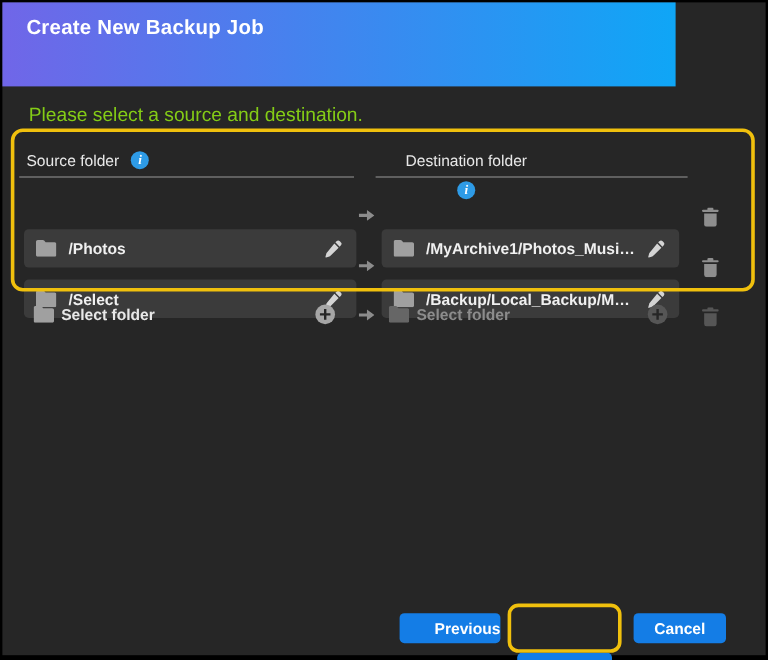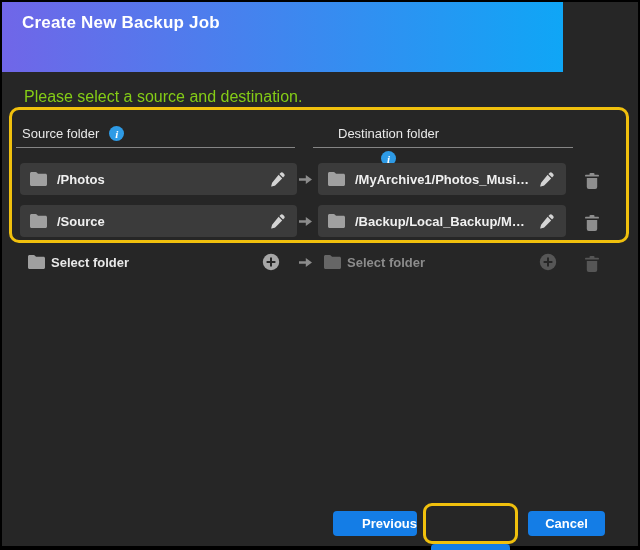--- a/index.html
+++ b/index.html
@@ -31,21 +31,21 @@
   .col-header{position:absolute;top:126px;display:flex;align-items:center;gap:10px;}
   .col-header .lbl{font-size:13px;color:#E8E8E8;}
   .info-icon{
     width:15px;height:15px;border-radius:50%;background:var(--info-icon-blue);
     color:#FFFFFF;font-family:"Liberation Serif",serif;font-style:italic;font-weight:700;
     font-size:11px;display:flex;align-items:center;justify-content:center;cursor:pointer;
   }
   .underline{position:absolute;top:147px;height:1px;background:var(--underline-gray);}
   .path-field{
     position:absolute;height:32px;background:var(--field-background);border-radius:4px;
-    display:flex;align-items:center;padding:0 6px 0 10px;cursor:pointer;
+    display:flex;align-items:center;padding:0 6px 0 10px;cursor:pointer;margin-top:28px;
   }
   .path-field .path-text{
     flex:1;font-size:13px;font-weight:600;color:#F0F0F0;margin-left:10px;
     white-space:nowrap;overflow:hidden;text-overflow:ellipsis;
   }
   .icon{display:inline-flex;align-items:center;justify-content:center;}
   .folder-ico{color:#A0A0A0;}
   .folder-ico.dim{color:#666666;}
   .pencil-btn{
     background:transparent;border:none;color:#D4D4D4;cursor:pointer;
@@ -141,21 +141,21 @@
         </svg>
     </span>
   </button>
 
   <div class="path-field" style="left:20px;top:205px;width:277px;">
     <span class="icon folder-ico">
       <svg width="17" height="14" viewBox="0 0 17 14">
           <path fill="currentColor" d="M1.5 0h4.2c.4 0 .8.2 1.1.5L8 1.8h7.5c.8 0 1.5.7 1.5 1.5v9.2c0 .8-.7 1.5-1.5 1.5h-14C.7 14 0 13.3 0 12.5v-11C0 .7.7 0 1.5 0Z"></path>
         </svg>
     </span>
-    <span class="path-text">/Source</span>
+    <span class="path-text">/Select</span>
     <button class="pencil-btn">
       <span class="icon">
         <svg width="15" height="15" viewBox="0 0 16 16">
             <path fill="currentColor" d="M11.1 1.1a2.1 2.1 0 0 1 3 0l.8.8a2.1 2.1 0 0 1 0 3l-1 1-3.8-3.8Zm-1.9 1.9 3.8 3.8-7.5 7.5c-.2.2-.4.3-.7.4l-2.9.8a.5.5 0 0 1-.6-.6l.8-2.9c.1-.3.2-.5.4-.7Z"></path>
           </svg>
       </span>
     </button>
   </div>
   <span class="arrow-ico icon" style="left:299px;top:216px;">
     <svg width="13" height="11" viewBox="0 0 13 11">

